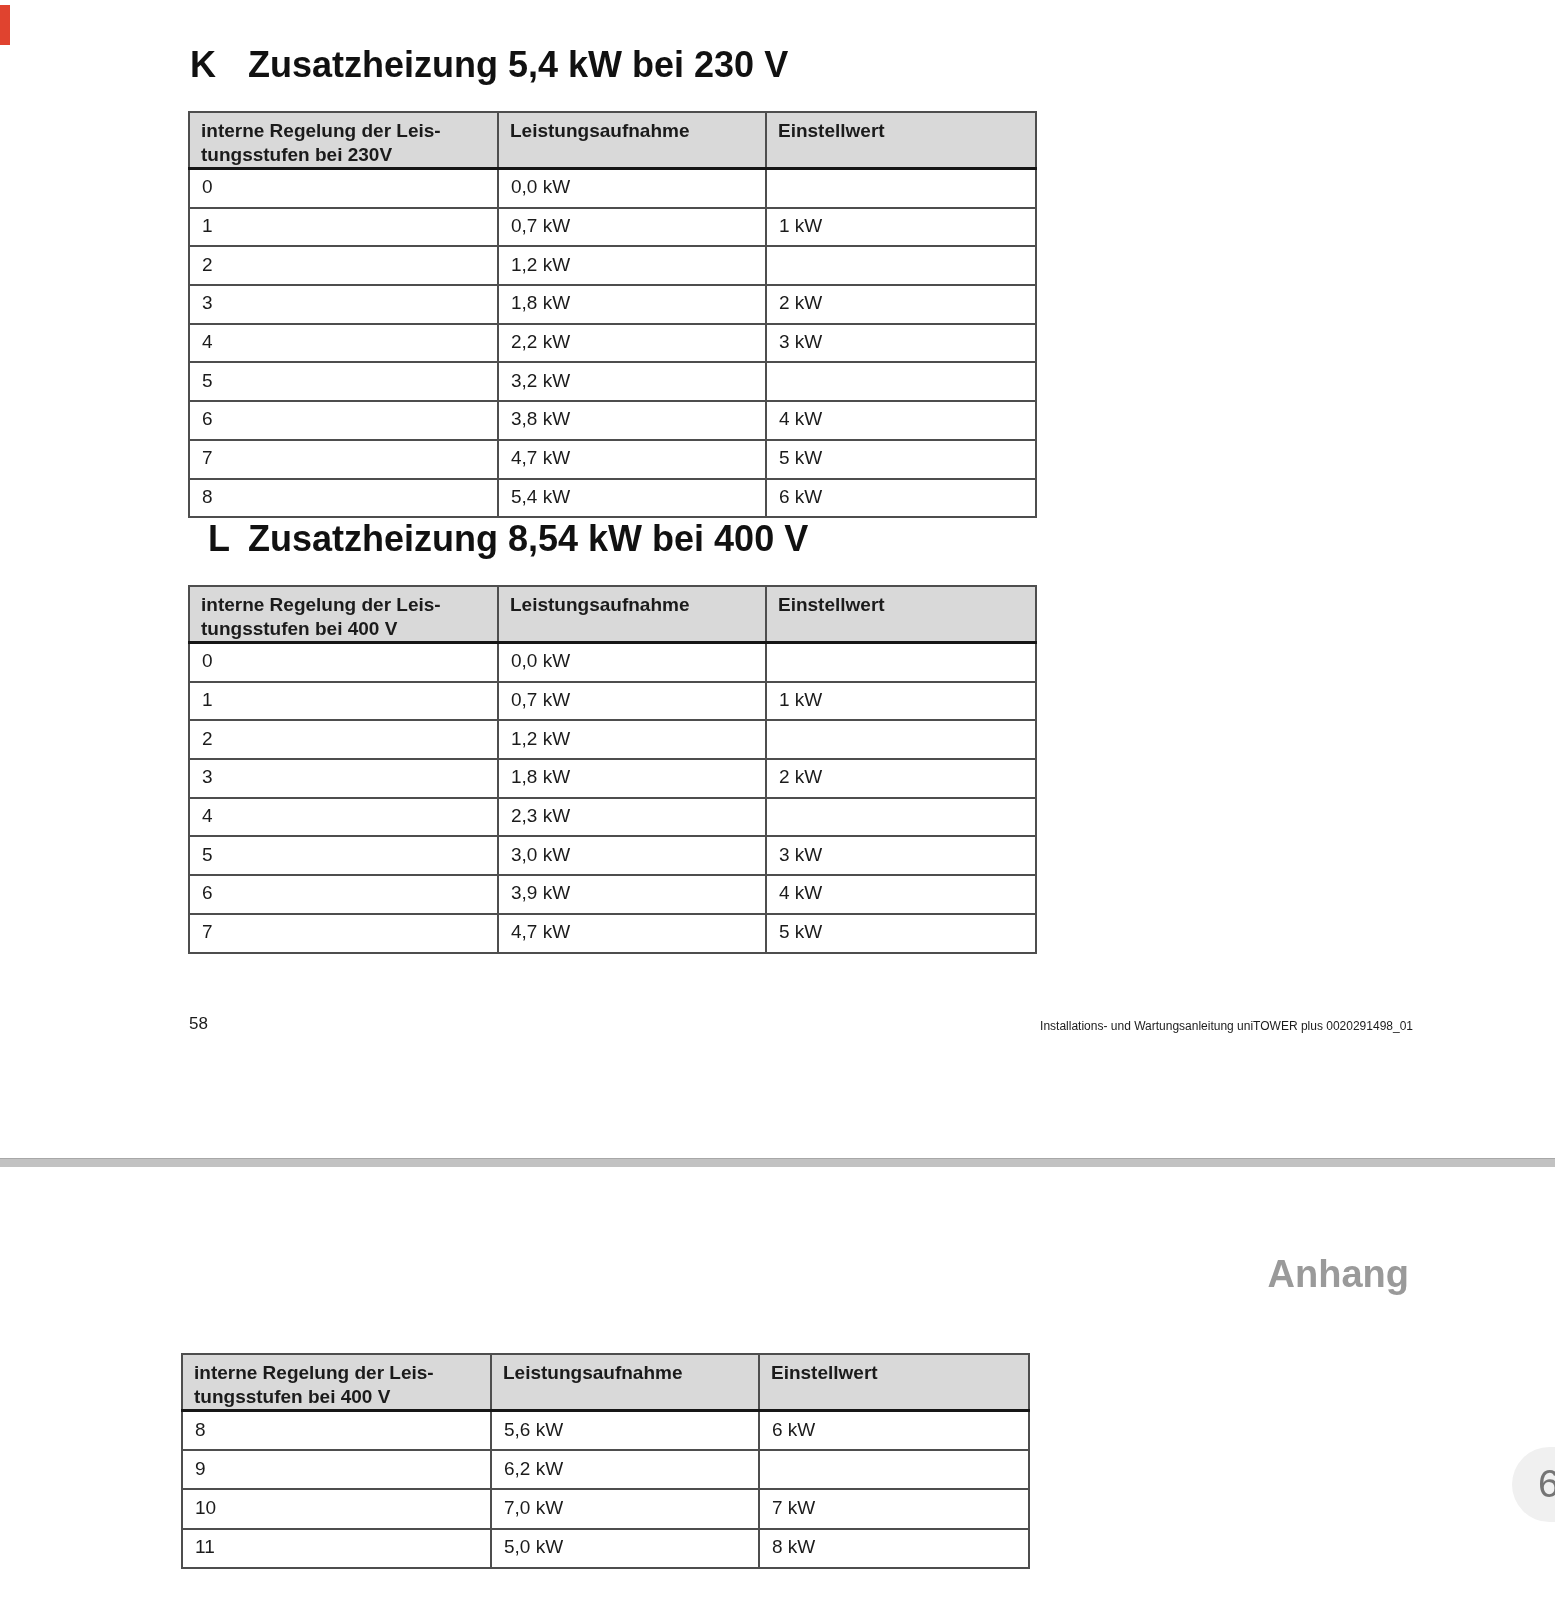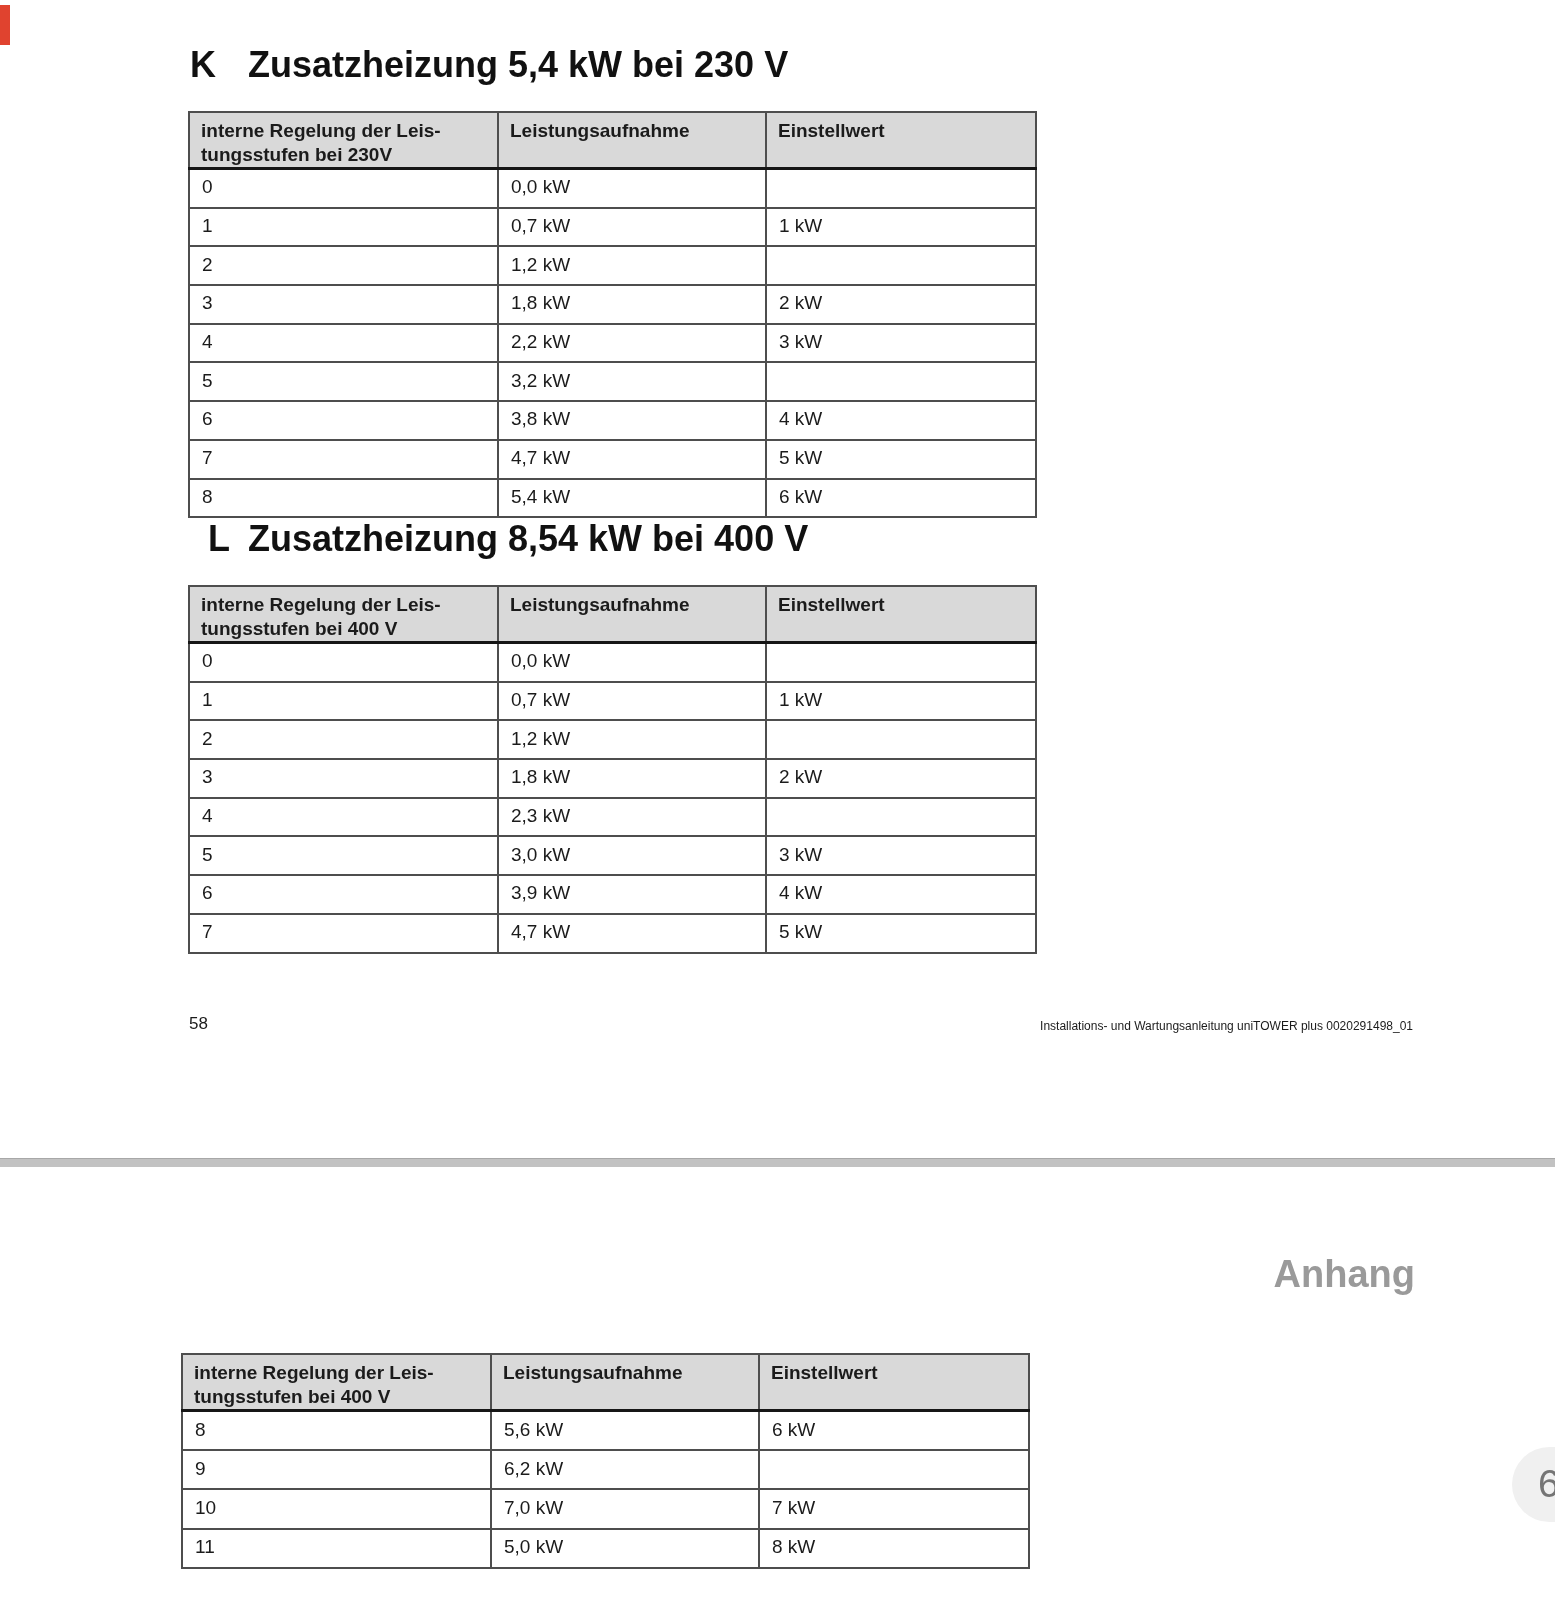--- a/index.html
+++ b/index.html
@@ -53,21 +53,21 @@
     position:absolute; right:142px; top:1019px;
     font-size:12px; color:#1b1b1b;
   }
   #page-divider {
     position:absolute; left:0; top:1158px;
     width:1555px; height:8px;
     background:#c2c2c2;
     border-top:1px solid #a8a8a8;
   }
   #appendix-heading {
-    position:absolute; right:140px; top:1253px;
+    position:absolute; right:146px; top:1253px;
     font-size:38px; font-weight:bold; color:#9a9a9a;
     white-space:nowrap;
   }
   #scroll-badge {
     position:absolute; left:1512px; top:1447px;
     width:100px; height:75px;
     border-radius:38px;
     background:#f0f0f0;
   }
   #scroll-badge span {

